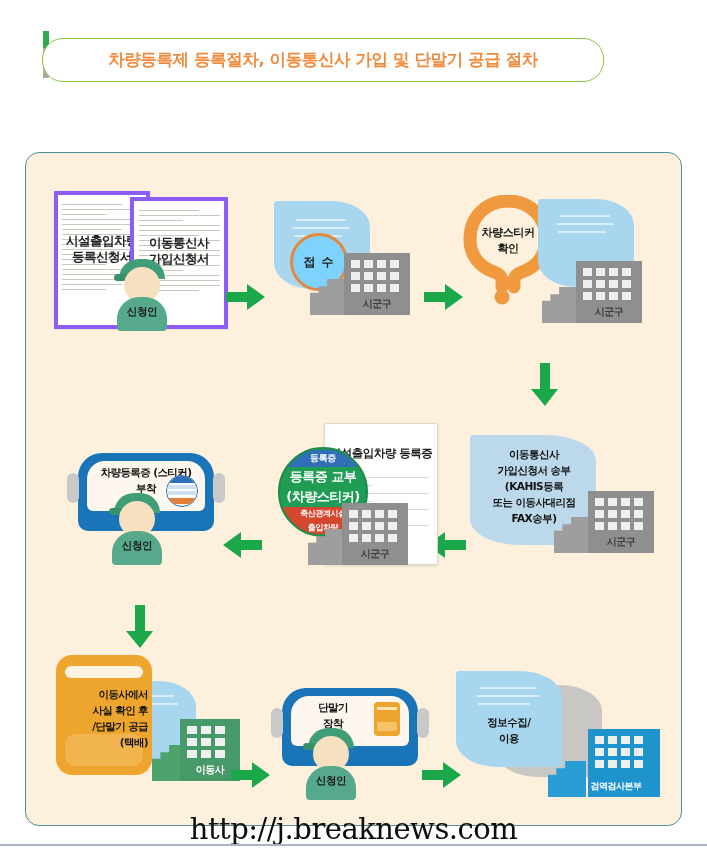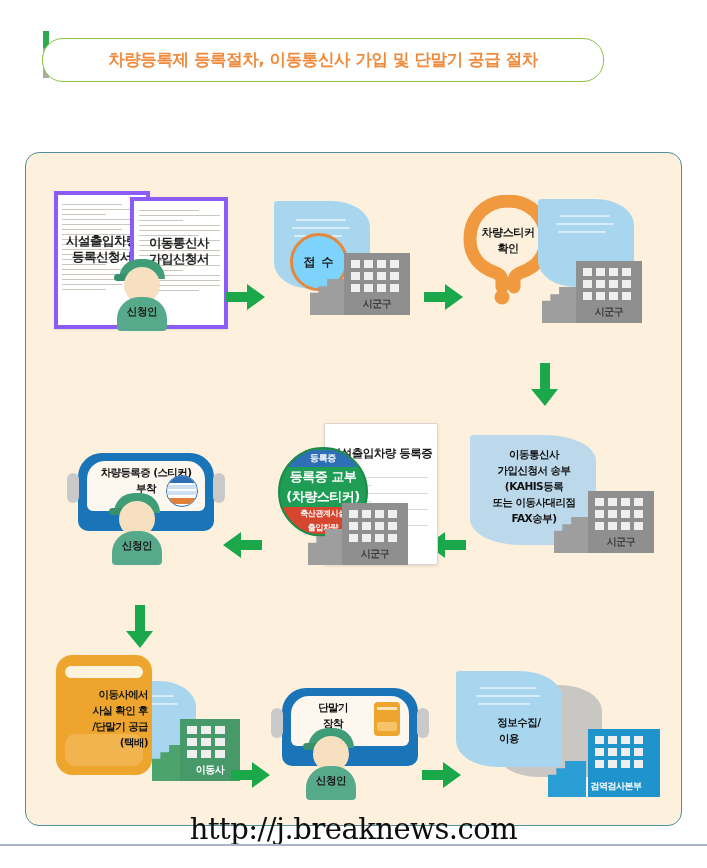--- a/index.html
+++ b/index.html
@@ -569,21 +569,21 @@
   <div class="node" style="left:430px;top:518px;width:200px;height:140px;">
     <div class="sheet" style="left:40px;top:14px;width:110px;height:96px;">
       <div class="pg back" style="left:0;top:0;width:106px;height:92px;"></div>
     </div>
     <div class="sheet" style="left:0;top:0;width:110px;height:100px;">
       <div class="pg" style="left:0;top:0;width:106px;height:96px;"></div>
       <div class="rule" style="left:24px;top:16px;width:56px;"></div>
       <div class="rule" style="left:20px;top:24px;width:64px;"></div>
       <div class="rule" style="left:22px;top:32px;width:52px;"></div>
     </div>
-    <div class="sheet-text" style="left:0;top:44px;width:106px;margin-left:10px;">정보수집/</div>
+    <div class="sheet-text" style="left:0;top:44px;width:106px;">정보수집/</div>
     <div class="sheet-text" style="left:0;top:60px;width:106px;">이용</div>
 
     <div class="bldg blue" style="left:92px;top:48px;width:112px;height:78px;">
       <div class="low"></div>
       <div class="main" style="left:40px;width:72px;height:68px;">
         <div class="win">
           <span></span>
             <span></span>
             <span></span>
             <span></span>

